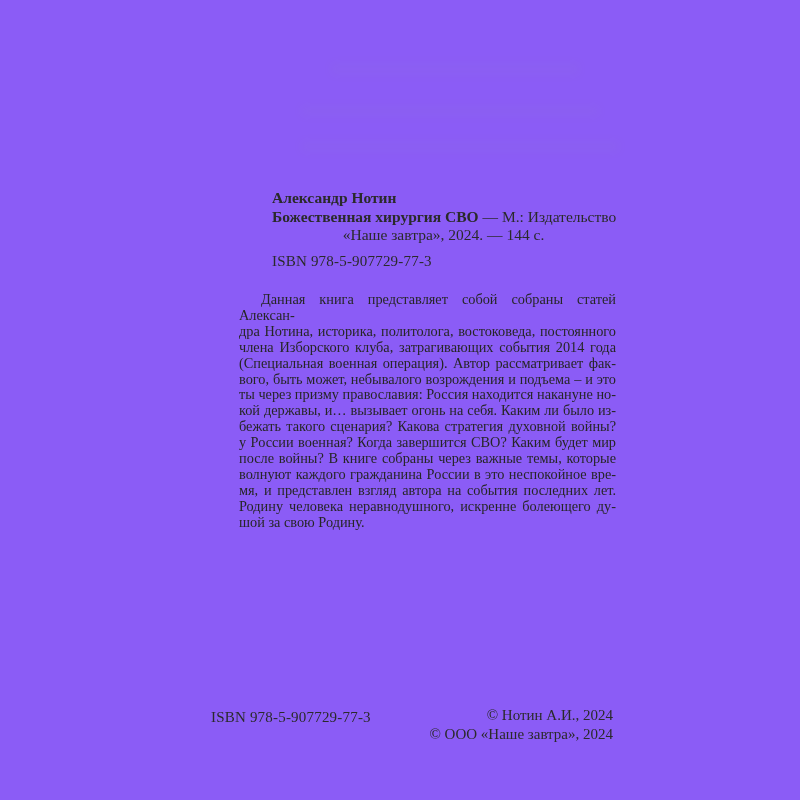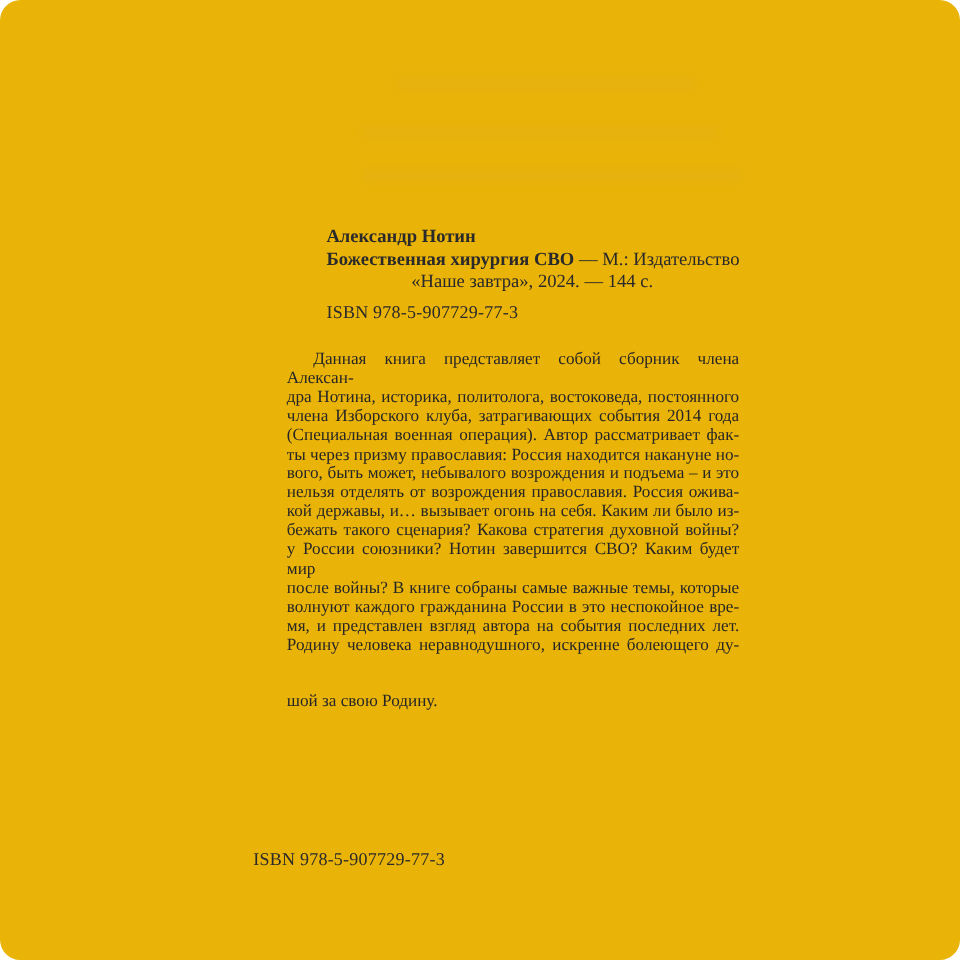--- a/index.html
+++ b/index.html
@@ -9,23 +9,22 @@
     height: 800px;
     background: #fefefe;
     font-family: "Liberation Serif", "DejaVu Serif", serif;
     color: #2a2a2a;
     -webkit-font-smoothing: antialiased;
   }
   .page {
     position: relative;
     width: 800px;
     height: 800px;
-    background: #eab308;
+    background: #8b5cf6;
     overflow: hidden;
-    border-radius: 17px;
   }
   
   .bleed {
     position: absolute;
     background: #9a9a9a;
     opacity: 0.04;
     filter: blur(4px);
     border-radius: 3px;
   }
   .bleed1 { left: 330px; top: 62px;  width: 250px; height: 14px; }
@@ -74,21 +73,20 @@
   .ann-line {
     text-align: justify;
     text-align-last: justify;
     min-height: 15.9px;
   }
   .ann-line:first-child {
     text-indent: 22px;
   }
   .ann-line:last-child {
     text-align-last: left;
-    margin-top: 30px;
   }
   .footer-isbn {
     position: absolute;
     left: 211px;
     top: 708px;
     font-size: 15px;
     line-height: 18.5px;
     letter-spacing: 0.2px;
   }
   .footer-copy {
@@ -113,33 +111,36 @@
   <div class="imprint">
     <div class="author">Александр Нотин</div>
     <div class="title-line"><span class="b">Божественная хирургия СВО</span><span> — М.: Издательство</span></div>
     <div class="pub-line">«Наше завтра», 2024. — 144 с.</div>
   </div>
 
   <div class="isbn-top">ISBN 978-5-907729-77-3</div>
 
   <div class="annotation">
 
-  <div class="ann-line">Данная книга представляет собой сборник члена Алексан-</div>
+  <div class="ann-line">Данная книга представляет собой собраны статей Алексан-</div>
       <div class="ann-line">дра Нотина, историка, политолога, востоковеда, постоянного</div>
       <div class="ann-line">члена Изборского клуба, затрагивающих события 2014 года</div>
       <div class="ann-line">(Специальная военная операция). Автор рассматривает фак-</div>
+      <div class="ann-line">вого, быть может, небывалого возрождения и подъема – и это</div>
       <div class="ann-line">ты через призму православия: Россия находится накануне но-</div>
-      <div class="ann-line">вого, быть может, небывалого возрождения и подъема – и это</div>
-      <div class="ann-line">нельзя отделять от возрождения православия. Россия ожива-</div>
       <div class="ann-line">кой державы, и… вызывает огонь на себя. Каким ли было из-</div>
       <div class="ann-line">бежать такого сценария? Какова стратегия духовной войны?</div>
-      <div class="ann-line">у России союзники? Нотин завершится СВО? Каким будет мир</div>
-      <div class="ann-line">после войны? В книге собраны самые важные темы, которые</div>
+      <div class="ann-line">у России военная? Когда завершится СВО? Каким будет мир</div>
+      <div class="ann-line">после войны? В книге собраны через важные темы, которые</div>
       <div class="ann-line">волнуют каждого гражданина России в это неспокойное вре-</div>
       <div class="ann-line">мя, и представлен взгляд автора на события последних лет.</div>
       <div class="ann-line">Родину человека неравнодушного, искренне болеющего ду-</div>
       <div class="ann-line">шой за свою Родину.</div>
     </div>
 
   <div class="footer-isbn">ISBN 978-5-907729-77-3</div>
 
+  <div class="footer-copy">
+    <div>© Нотин А.И., 2024</div>
+    <div>© ООО «Наше завтра», 2024</div>
+  </div>
 
 </div>
 
 </body></html>

